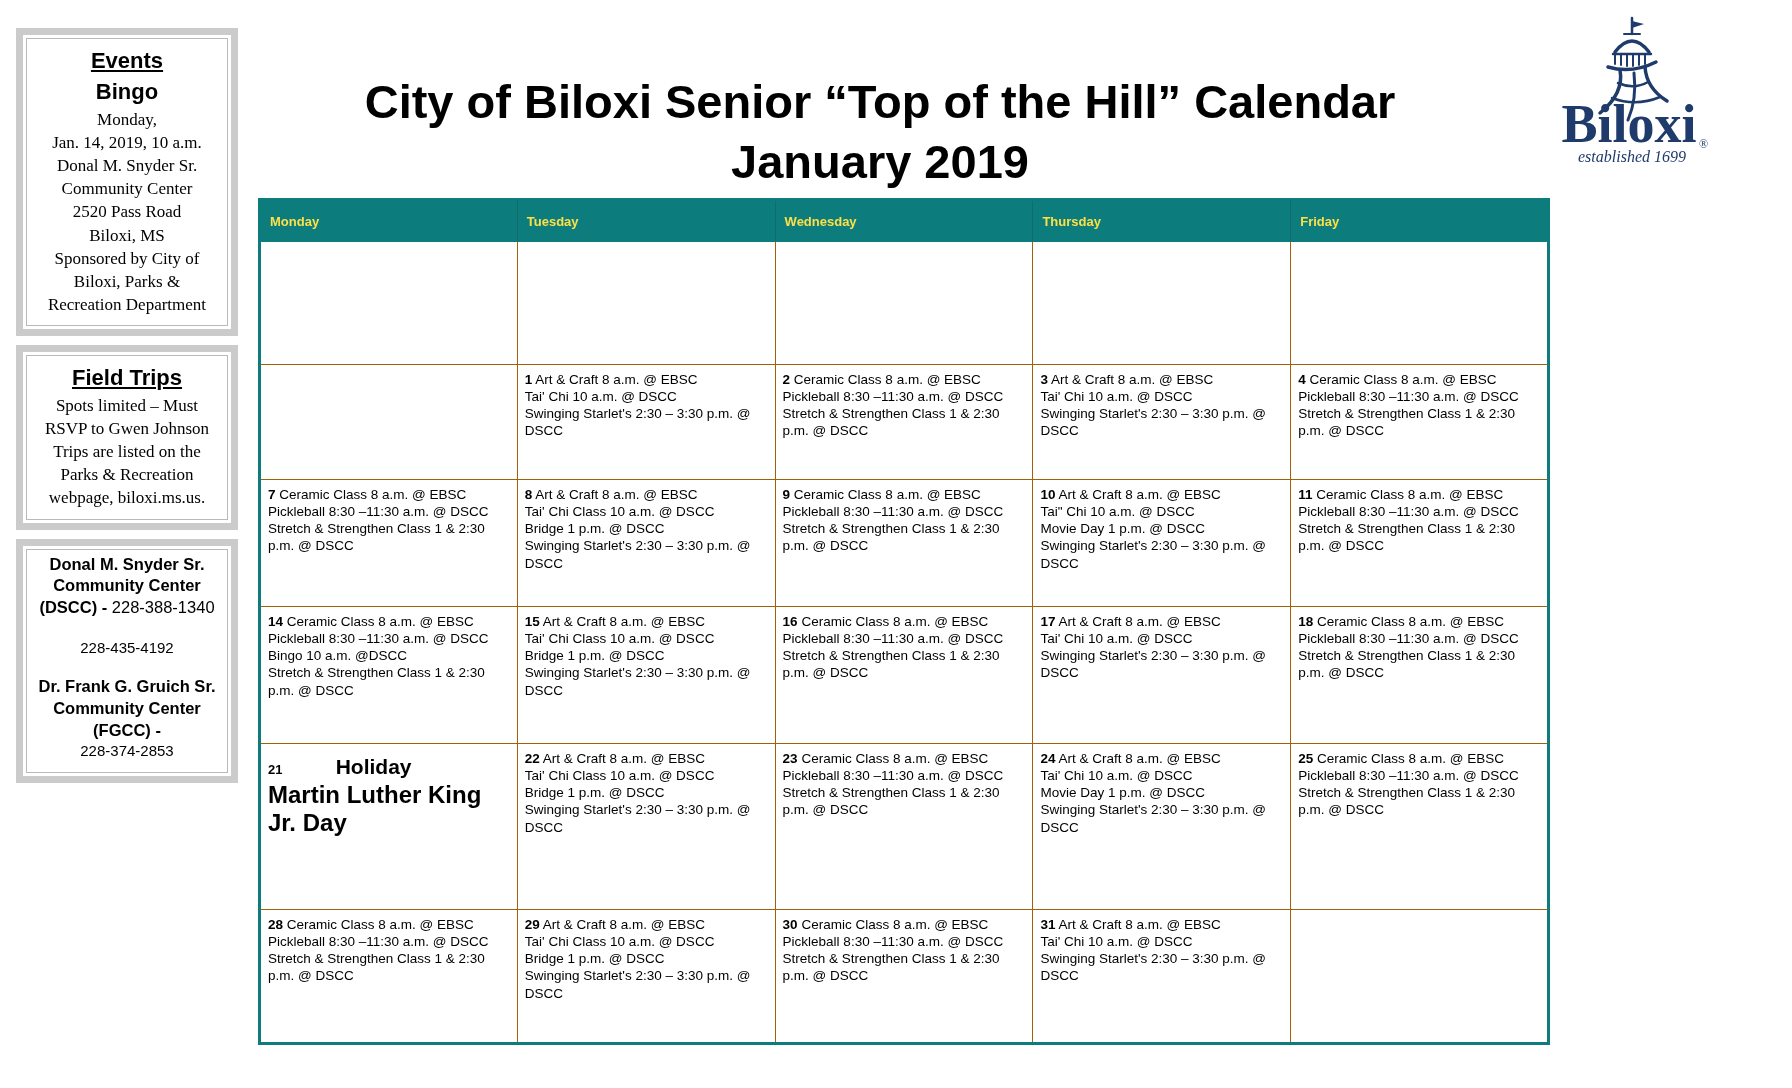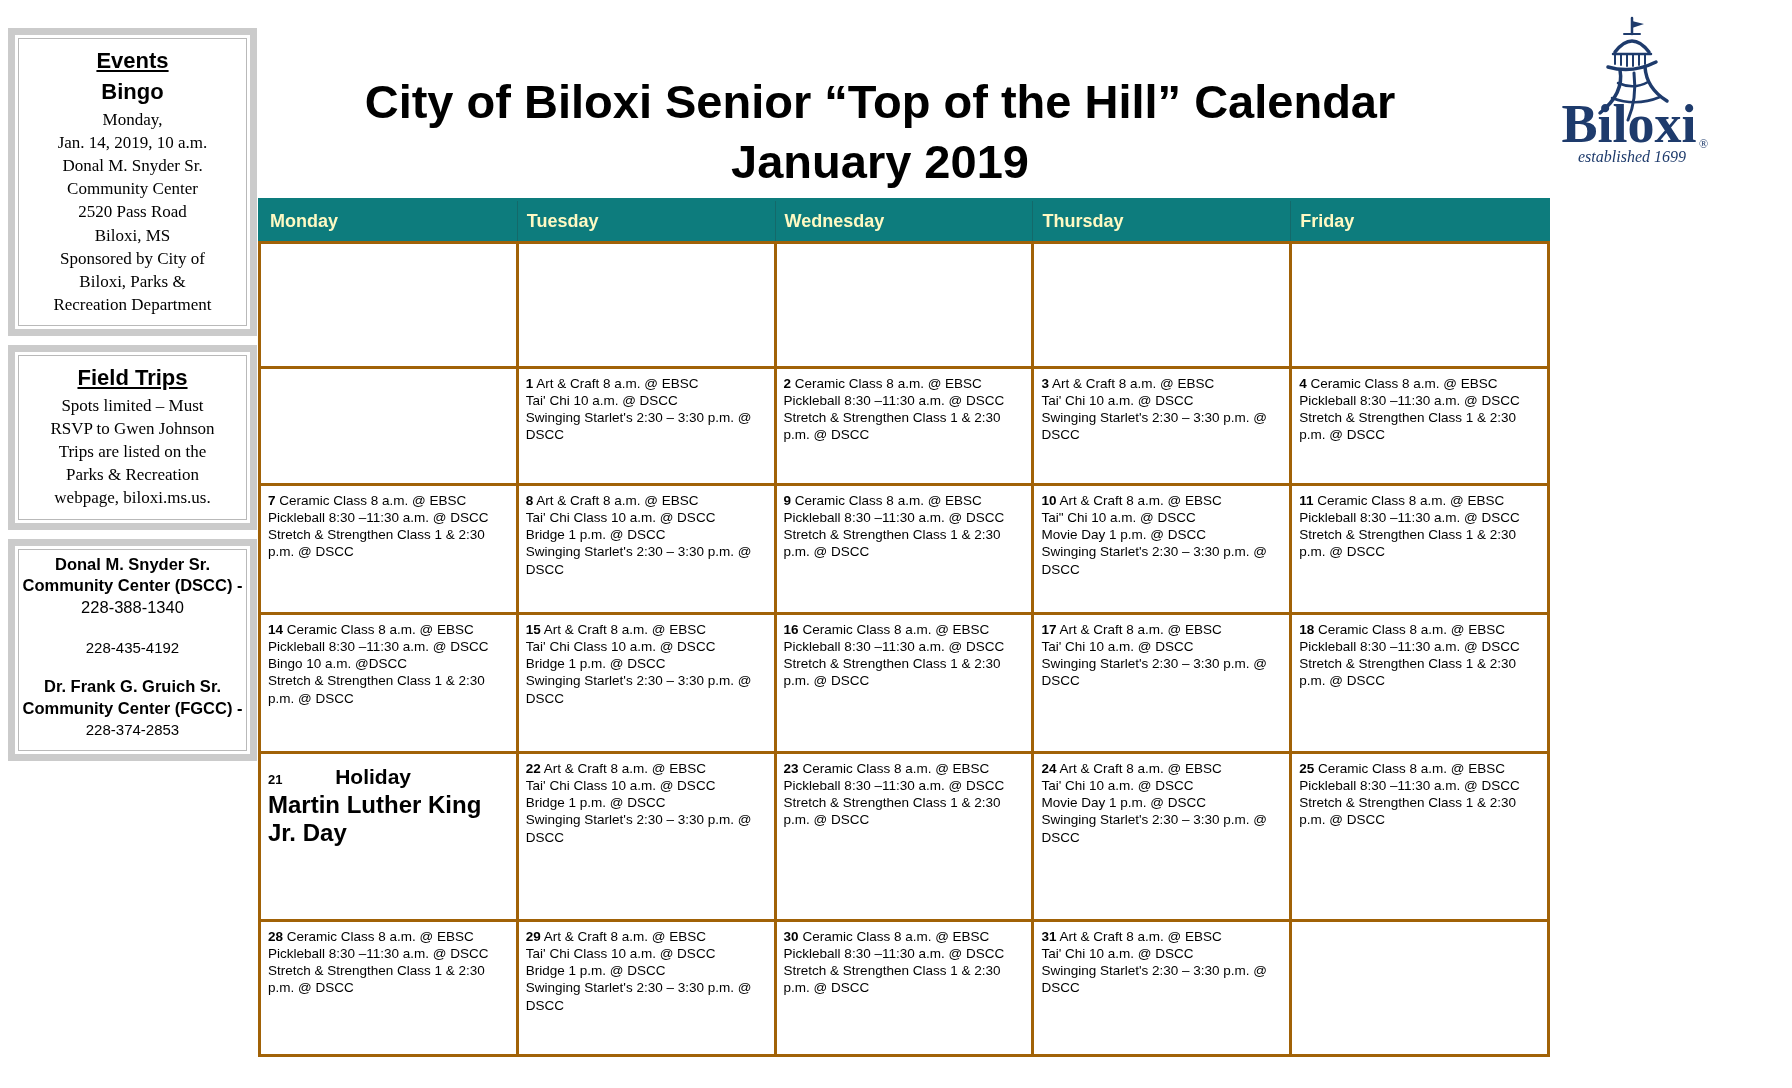--- a/index.html
+++ b/index.html
@@ -1,20 +1,20 @@
 <!DOCTYPE html>
 <html><head>
 <meta charset="utf-8">
 <style>
   html,body{margin:0;padding:0;background:#fff;}
   .page{position:relative;width:1792px;height:1088px;background:#fff;
         font-family:"Liberation Sans",sans-serif;color:#000;overflow:hidden;}
 
   
-  .sidebar{position:absolute;left:8px;top:28px;width:249px;}
+  .sidebar{position:absolute;left:16px;top:28px;width:222px;}
   .side-box{border:7px solid #cbcbcb;background:#fff;margin-bottom:9px;}
   .side-inner{border:1px solid #b9b9b9;margin:3px;padding:9px 3px;text-align:center;}
   .side-heading{font-size:22px;font-weight:bold;text-decoration:underline;}
   .side-sub{font-size:22px;font-weight:bold;margin-top:5px;}
   .side-lines{font-size:17px;line-height:1.36;margin-top:3px;font-family:Liberation Serif, serif;}
   .contacts{padding-top:4px;}
   .contact-block{margin-bottom:19px;}
   .contact-block:last-child{margin-bottom:2px;}
   .contact-line{font-size:16.5px;line-height:1.32;}
   .contact-line .b{font-weight:bold;}
@@ -23,24 +23,24 @@
   
   .main-title{position:absolute;left:310px;top:72px;width:1140px;text-align:center;
               font-size:47px;font-weight:bold;line-height:1.27;}
 
   
   .logo{position:absolute;left:1536px;top:10px;width:192px;height:168px;}
 
   
   .calendar{position:absolute;left:258px;top:198px;width:1292px;
             border-collapse:collapse;table-layout:fixed;border:3px solid #0d7c7d;}
-  .calendar th{background:#0d7c7d;color:#fef9c3;font-size:18px;font-weight:bold;
+  .calendar th{background:#0d7c7d;color:#fde047;font-size:13px;font-weight:bold;
                text-align:left;padding:7px 9px;height:26px;border:1px solid #0d7c7d;
                border-right:1px solid #14696a;}
-  .calendar td{border:3px solid #a16207;vertical-align:top;
+  .calendar td{border:1px solid #a16207;vertical-align:top;
                padding:6px 6px 4px 7px;font-size:13.5px;line-height:1.27;}
   #cal-body tr:nth-child(1) td{height:112px;}
   #cal-body tr:nth-child(2) td{height:104px;}
   #cal-body tr:nth-child(3) td{height:116px;}
   #cal-body tr:nth-child(4) td{height:126px;}
   #cal-body tr:nth-child(5) td{height:155px;}
   #cal-body tr:nth-child(6) td{height:122px;}
   .cell-line b{font-weight:bold;}
   .hol-line{display:flex;align-items:baseline;margin-top:4px;}
   .hol-num{font-size:13px;font-weight:bold;}

